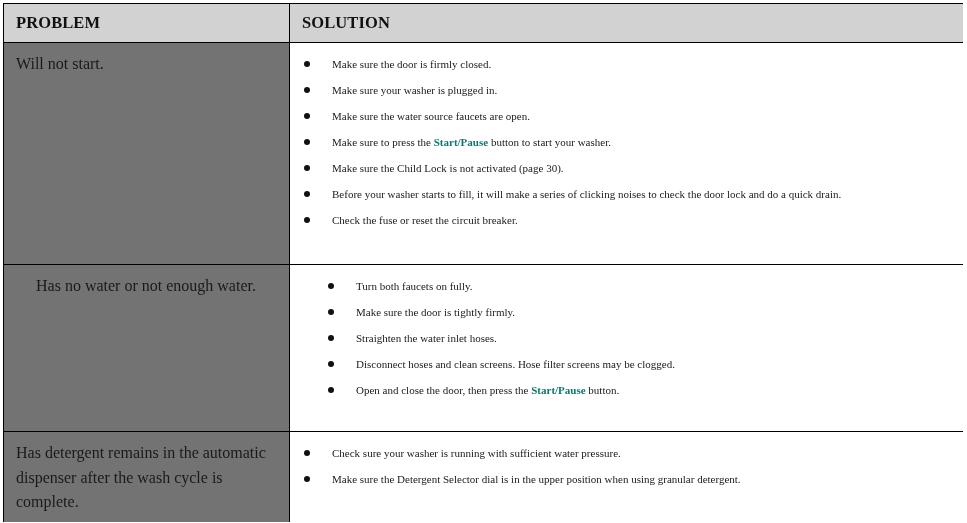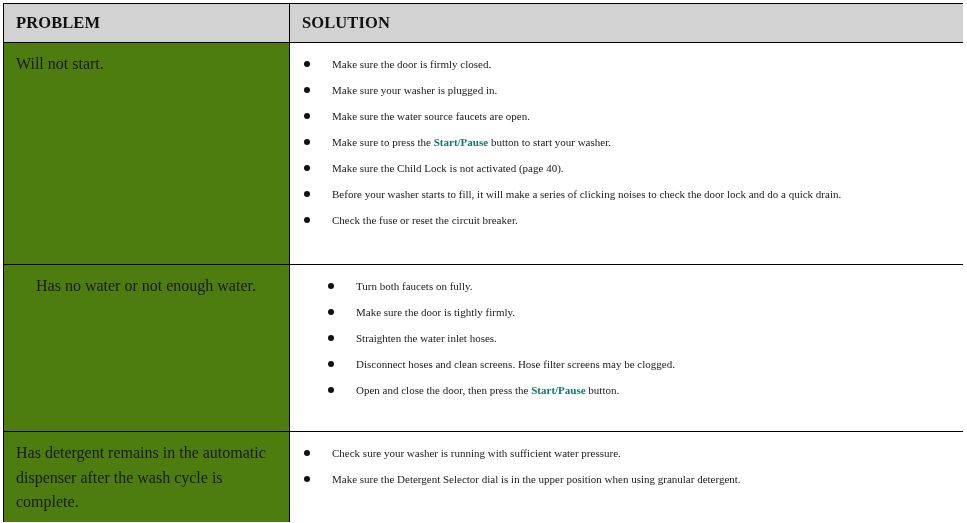--- a/index.html
+++ b/index.html
@@ -49,21 +49,21 @@
 
   tbody td {
     border: 1.5px solid #000000;
     vertical-align: top;
     font-size: 16px;
     color: #1a1a1a;
     padding: 0;
   }
 
   td.problem-cell {
-    background: #4d7c0f;
+    background: #737373;
     padding: 9px 10px 10px 12px;
     line-height: 24.5px;
     font-size: 16px;
   }
 
   td.solution-cell {
     background: #ffffff;
     padding: 8px 8px 10px 8px;
   }
 
@@ -116,21 +116,21 @@
     </thead>
     <tbody>
         <tr class="row-1">
           <td class="problem-cell">Will not start.</td>
           <td class="solution-cell">
             <ul class="solution-list">
               <li><span class="bullet-dot"></span><span>Make sure the door is firmly closed.</span></li>
               <li><span class="bullet-dot"></span><span>Make sure your washer is plugged in.</span></li>
               <li><span class="bullet-dot"></span><span>Make sure the water source faucets are open.</span></li>
               <li><span class="bullet-dot"></span><span><span>Make sure to press the </span><span class="bold-term">Start/Pause</span><span> button to start your washer.</span></span></li>
-              <li><span class="bullet-dot"></span><span>Make sure the Child Lock is not activated (page 40).</span></li>
+              <li><span class="bullet-dot"></span><span>Make sure the Child Lock is not activated (page 30).</span></li>
               <li><span class="bullet-dot"></span><span>Before your washer starts to fill, it will make a series of clicking noises to check the door lock and do a quick drain.</span></li>
               <li><span class="bullet-dot"></span><span>Check the fuse or reset the circuit breaker.</span></li>
             </ul>
           </td>
         </tr>
         <tr class="row-2">
           <td class="problem-cell">Has no water or not enough water.</td>
           <td class="solution-cell">
             <ul class="solution-list">
               <li><span class="bullet-dot"></span><span>Turn both faucets on fully.</span></li>

